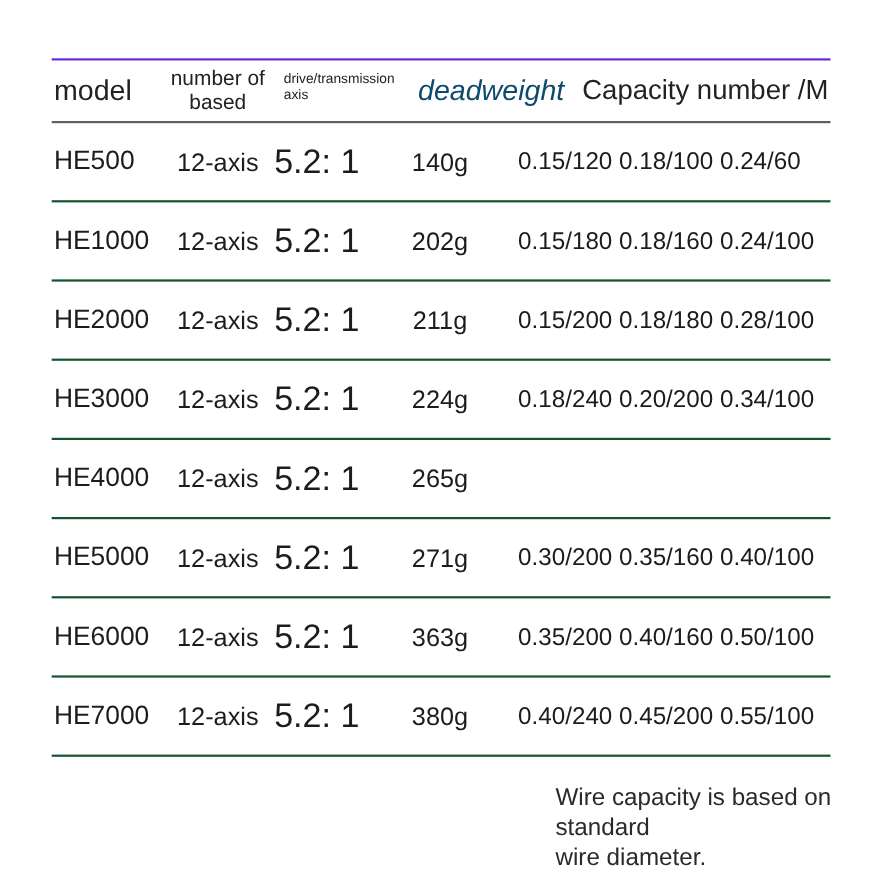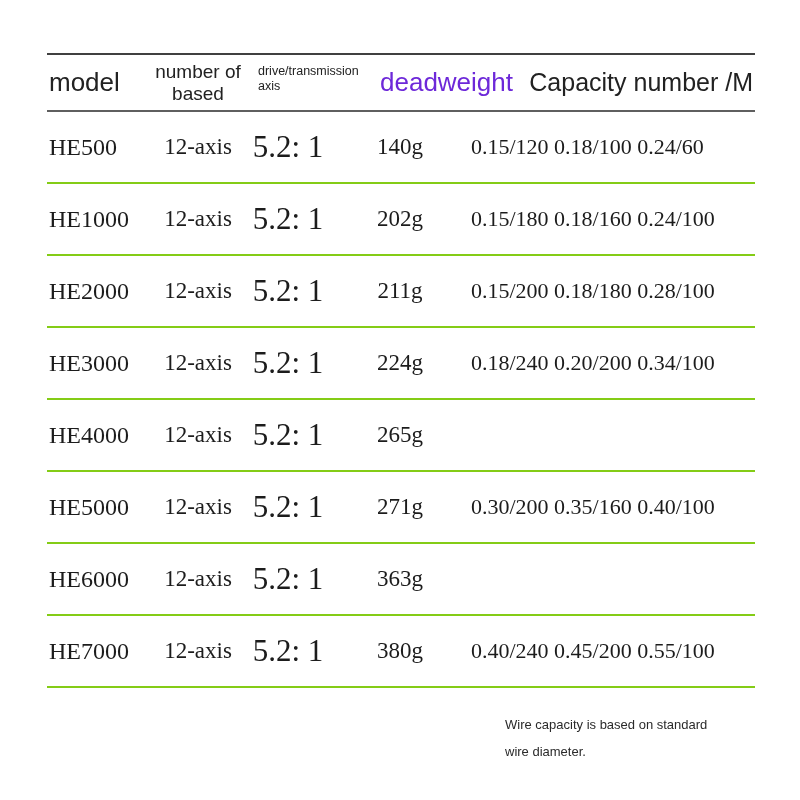--- a/index.html
+++ b/index.html
@@ -21,31 +21,30 @@
     left: 47px;
     top: 53px;
     width: 708px;
   }
 
   .header-row {
     display: grid;
     grid-template-columns: 105px 92px 88px 136px 287px;
     align-items: center;
     height: 55px;
-    border-top: 2px solid #404040;
+    border-top: 2px solid #6d28d9;
     border-bottom: 2px solid #5f5f5f;
   }
 
   .data-row {
     display: grid;
     grid-template-columns: 105px 92px 88px 136px 287px;
     align-items: center;
     height: 70px;
-    border-bottom: 2px solid #84cc16;
-    font-family: Liberation Serif, serif;
+    border-bottom: 2px solid #14532d;
   }
 
   
   .h-model {
     font-size: 26px;
     padding-left: 2px;
     color: #222;
   }
   .h-axles {
     font-size: 19px;
@@ -59,21 +58,22 @@
     line-height: 1.2;
     padding-left: 14px;
     white-space: nowrap;
     color: #222;
     margin-top: -8px;
   }
   .h-dead {
     font-size: 26px;
     padding-left: 48px;
     white-space: nowrap;
-    color: #6d28d9;
+    color: #0c4a6e;
+    font-style: italic;
   }
   .h-cap {
     font-size: 25px;
     text-align: right;
     padding-right: 2px;
     white-space: nowrap;
     color: #222;
   }
 
   
@@ -96,21 +96,21 @@
   .c-cap {
     font-size: 22px;
     padding-left: 3px;
     white-space: nowrap;
   }
 
   .footer-note {
     position: absolute;
     left: 505px;
     top: 711px;
-    font-size: 13px;
+    font-size: 22px;
     line-height: 27px;
     color: #2a2a2a;
   }
 </style>
 </head>
 <body>
 
 <div class="spec-table">
 
   <div class="header-row">
@@ -167,20 +167,21 @@
     <div class="c-axles">12-axis</div>
     <div class="c-ratio">5.2: 1</div>
     <div class="c-dead">271g</div>
     <div class="c-cap">0.30/200 0.35/160 0.40/100</div>
   </div>
       <div class="data-row">
     <div class="c-model">HE6000</div>
     <div class="c-axles">12-axis</div>
     <div class="c-ratio">5.2: 1</div>
     <div class="c-dead">363g</div>
+    <div class="c-cap">0.35/200 0.40/160 0.50/100</div>
   </div>
       <div class="data-row">
     <div class="c-model">HE7000</div>
     <div class="c-axles">12-axis</div>
     <div class="c-ratio">5.2: 1</div>
     <div class="c-dead">380g</div>
     <div class="c-cap">0.40/240 0.45/200 0.55/100</div>
   </div>
     </div>
 

